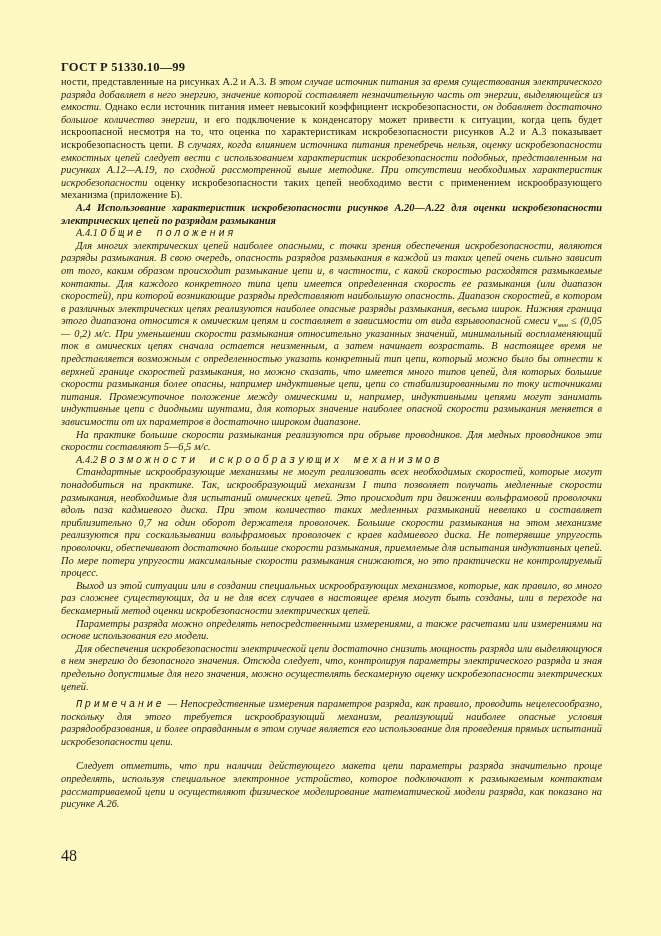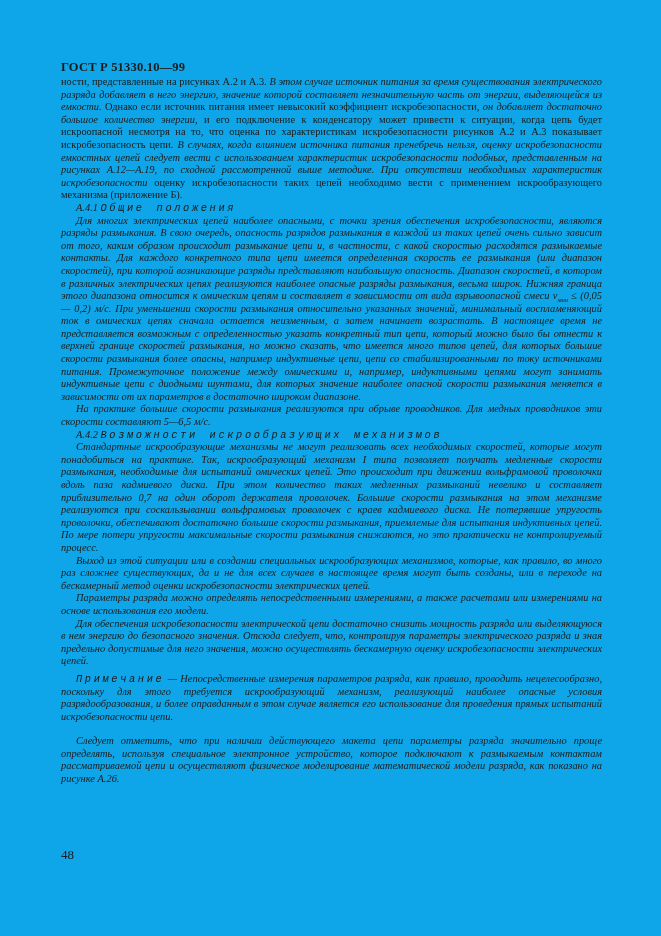--- a/index.html
+++ b/index.html
@@ -4,21 +4,21 @@
 <style>
   html, body { margin: 0; padding: 0; }
   body {
     width: 661px; height: 936px;
     background: #e9e9e9;
     font-family: "Liberation Serif", serif;
   }
   .page {
     position: relative;
     width: 661px; height: 936px;
-    background: #0ea5e9;
+    background: #fef9c3;
     color: #1e1b18;
     overflow: hidden;
   }
   .doc-header {
     position: absolute;
     top: 60px; left: 61px;
     font-size: 12.5px;
     font-weight: bold;
     letter-spacing: 0.2px;
     white-space: nowrap;
@@ -48,31 +48,32 @@
     font-family: Liberation Mono, monospace;
   }
   sub.seg-italic-sub {
     font-style: italic;
     font-size: 6.5px;
     line-height: 0;
   }
   .page-number {
     position: absolute;
     left: 61px; top: 847px;
-    font-size: 13px;
+    font-size: 16px;
   }
 </style>
 </head>
 <body>
 
 <div class="page">
   <div class="doc-header">ГОСТ Р 51330.10—99</div>
 
   <div class="doc-body">
       <p class="para noindent"><span class="seg-roman">ности, представленные на рисунках А.2 и А.3. </span><span class="seg-italic">В этом случае источник питания за время существования электрического разряда добавляет в него энергию, значение которой составляет незначительную часть от энергии, выделяющейся из емкости. </span><span class="seg-roman">Однако если источник питания имеет невысокий коэффициент искробезопасности, </span><span class="seg-italic">он добавляет достаточно большое количество энергии, </span><span class="seg-roman">и его подключение к конденсатору может привести к ситуации, когда цепь будет искроопасной несмотря на то, что оценка по характеристикам искробезопасности рисунков А.2 и А.3 показывает искробезопасность цепи. </span><span class="seg-italic">В случаях, когда влиянием источника питания пренебречь нельзя, оценку искробезопасности емкостных цепей следует вести с использованием характеристик искробезопасности подобных, представленным на рисунках А.12—А.19, по сходной рассмотренной выше методике. При отсутствии необходимых характеристик искробезопасности </span><span class="seg-roman">оценку искробезопасности таких цепей необходимо вести с применением искрообразующего механизма (приложение Б).</span></p>
+      <p class="para"><span class="seg-bold-italic">А.4 Использование характеристик искробезопасности рисунков А.20—А.22 для оценки искробезопасности электрических цепей по разрядам размыкания</span></p>
       <p class="para"><span class="seg-italic">А.4.1  </span><span class="seg-italic-spaced">Общие положения</span></p>
       <p class="para"><span class="seg-italic">Для многих электрических цепей наиболее опасными, с точки зрения обеспечения искробезопасности, являются разряды размыкания. В свою очередь, опасность разрядов размыкания в каждой из таких цепей очень сильно зависит от того, каким образом происходит размыкание цепи и, в частности, с какой скоростью расходятся размыкаемые контакты. Для каждого конкретного типа цепи имеется определенная скорость ее размыкания (или диапазон скоростей), при которой возникающие разряды представляют наибольшую опасность. Диапазон скоростей, в котором в различных электрических цепях реализуются наиболее опасные разряды размыкания, весьма широк. Нижняя граница этого диапазона относится к омическим цепям и составляет в зависимости от вида взрывоопасной смеси </span><span class="seg-italic">v</span><sub class="seg-italic-sub">мин</sub><span class="seg-italic"> ≤ (0,05 — 0,2) м/с. При уменьшении скорости размыкания относительно указанных значений, минимальный воспламеняющий ток в омических цепях сначала остается неизменным, а затем начинает возрастать. В настоящее время не представляется возможным с определенностью указать конкретный тип цепи, который можно было бы отнести к верхней границе скоростей размыкания, но можно сказать, что имеется много типов цепей, для которых большие скорости размыкания более опасны, например индуктивные цепи, цепи со стабилизированными по току источниками питания. Промежуточное положение между омическими и, например, индуктивными цепями могут занимать индуктивные цепи с диодными шунтами, для которых значение наиболее опасной скорости размыкания меняется в зависимости от их параметров в достаточно широком диапазоне.</span></p>
       <p class="para"><span class="seg-italic">На практике большие скорости размыкания реализуются при обрыве проводников. Для медных проводников эти скорости составляют 5—6,5 м/с.</span></p>
       <p class="para"><span class="seg-italic">А.4.2  </span><span class="seg-italic-spaced">Возможности искрообразующих механизмов</span></p>
       <p class="para"><span class="seg-italic">Стандартные искрообразующие механизмы не могут реализовать всех необходимых скоростей, которые могут понадобиться на практике. Так, искрообразующий механизм I типа позволяет получать медленные скорости размыкания, необходимые для испытаний омических цепей. Это происходит при движении вольфрамовой проволочки вдоль паза кадмиевого диска. При этом количество таких медленных размыканий невелико и составляет приблизительно 0,7 на один оборот держателя проволочек. Большие скорости размыкания на этом механизме реализуются при соскальзывании вольфрамовых проволочек с краев кадмиевого диска. Не потерявшие упругость проволочки, обеспечивают достаточно большие скорости размыкания, приемлемые для испытания индуктивных цепей. По мере потери упругости максимальные скорости размыкания снижаются, но это практически не контролируемый процесс.</span></p>
       <p class="para"><span class="seg-italic">Выход из этой ситуации или в создании специальных искрообразующих механизмов, которые, как правило, во много раз сложнее существующих, да и не для всех случаев в настоящее время могут быть созданы, или в переходе на бескамерный метод оценки искробезопасности электрических цепей.</span></p>
       <p class="para"><span class="seg-italic">Параметры разряда можно определять непосредственными измерениями, а также расчетами или измерениями на основе использования его модели.</span></p>
       <p class="para"><span class="seg-italic">Для обеспечения искробезопасности электрической цепи достаточно снизить мощность разряда или выделяющуюся в нем энергию до безопасного значения. Отсюда следует, что, контролируя параметры электрического разряда и зная предельно допустимые для него значения, можно осуществлять бескамерную оценку искробезопасности электрических цепей.</span></p>
       <p class="para gap"><span class="seg-italic-spaced">Примечание</span><span class="seg-italic"> — Непосредственные измерения параметров разряда, как правило, проводить нецелесообразно, поскольку для этого требуется искрообразующий механизм, реализующий наиболее опасные условия разрядообразования, и более оправданным в этом случае является его использование для проведения прямых испытаний искробезопасности цепи.</span></p>
       <p class="para gap-big"><span class="seg-italic">Следует отметить, что при наличии действующего макета цепи параметры разряда значительно проще определять, используя специальное электронное устройство, которое подключают к размыкаемым контактам рассматриваемой цепи и осуществляют физическое моделирование математической модели разряда, как показано на рисунке А.26.</span></p>

